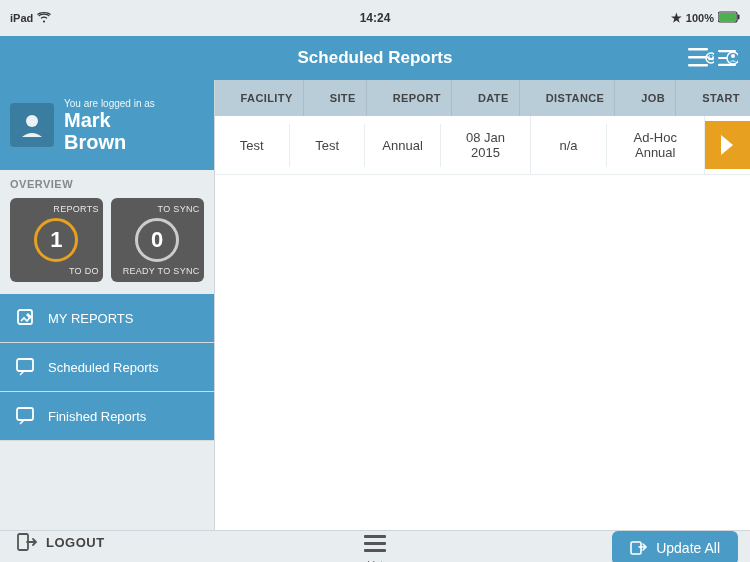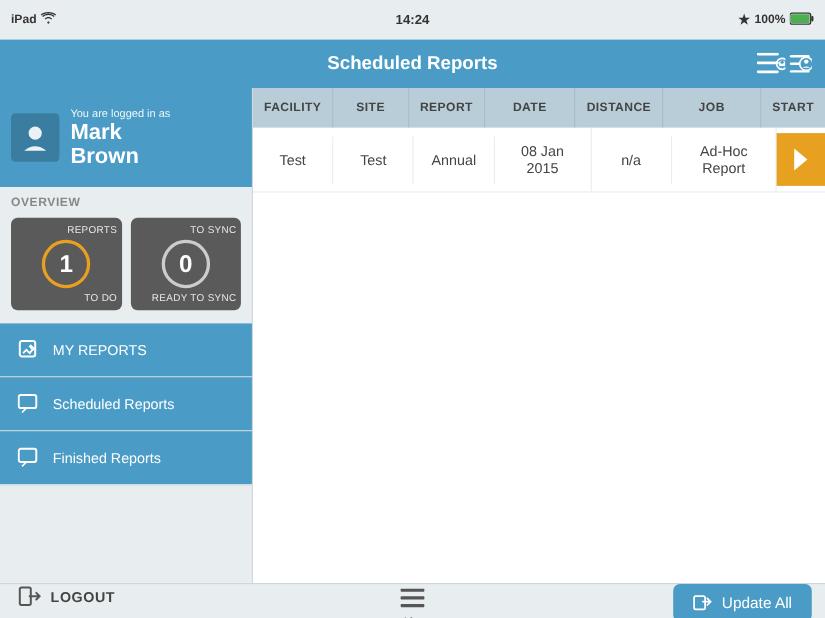--- a/index.html
+++ b/index.html
@@ -194,20 +194,21 @@
     }
     .th {
       padding: 12px 10px;
       font-size: 11px;
       font-weight: 700;
       color: #444;
       text-transform: uppercase;
       letter-spacing: 0.4px;
       text-align: center;
       border-right: 1px solid #a8bdc8;
+      margin-left: 16px;
     }
     .th:last-child { border-right: none; }
 
     .table-row-data {
       display: grid;
       grid-template-columns: 1fr 1fr 1fr 1.2fr 1fr 1.3fr 0.6fr;
       border-bottom: 1px solid #e8edf0;
       align-items: center;
     }
     .td {
@@ -420,21 +421,21 @@
       <div class="th">JOB</div>
       <div class="th">START</div>
     </div>
 
     <div class="table-row-data">
       <div class="td">Test</div>
       <div class="td">Test</div>
       <div class="td">Annual</div>
       <div class="td">08 Jan 2015</div>
       <div class="td">n/a</div>
-      <div class="td">Ad-Hoc Report</div>
+      <div class="td">Ad-Hoc Annual</div>
       <div class="td" style="padding:0;">
         <div class="start-btn">
           <svg width="16" height="24" viewBox="0 0 16 24" fill="white">
             <path d="M2 2 L14 12 L2 22 Z"></path>
           </svg>
         </div>
       </div>
     </div>
 
   </div>

